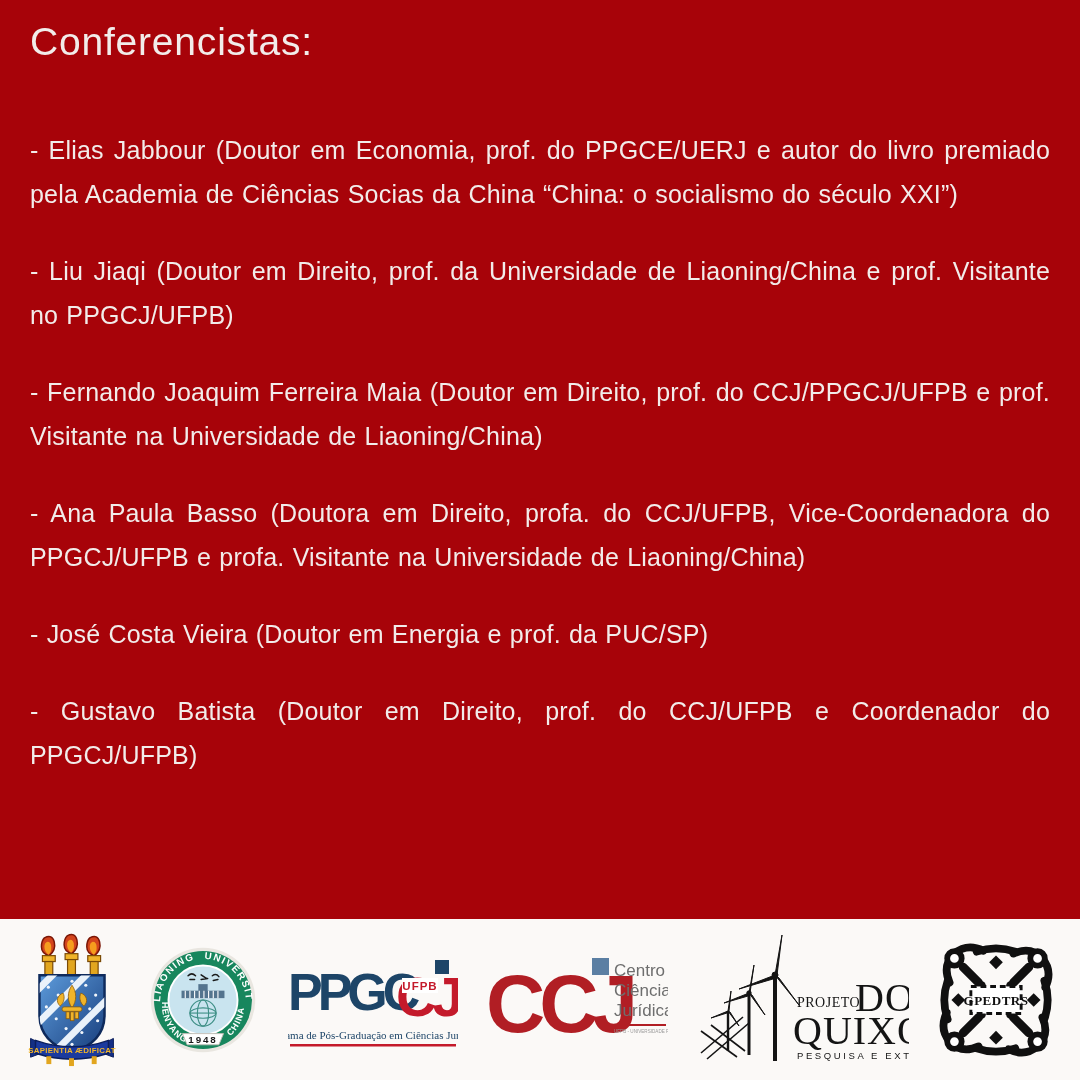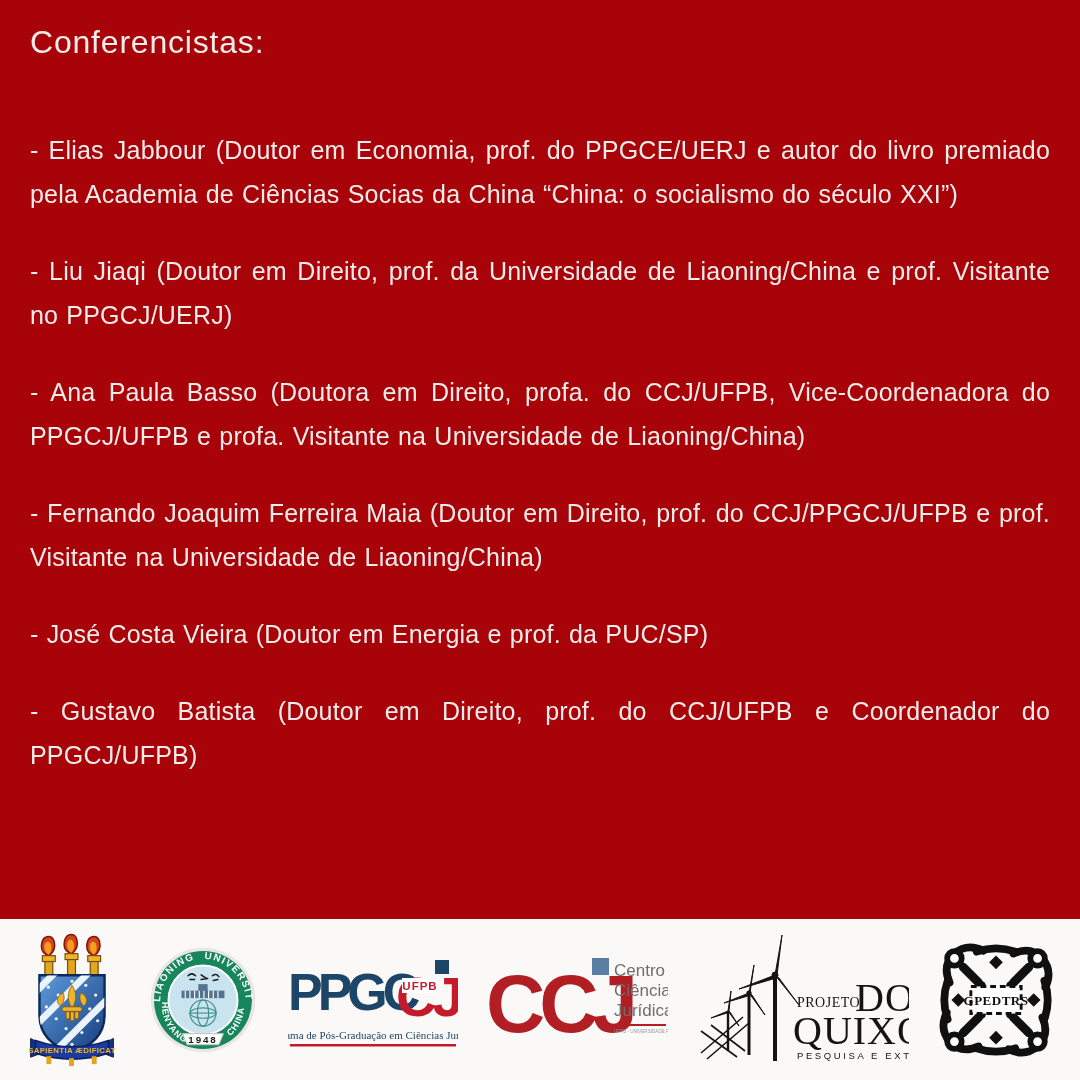--- a/index.html
+++ b/index.html
@@ -3,21 +3,21 @@
 <meta charset="utf-8">
 <style>
   html,body{margin:0;padding:0;background:#333;}
   .canvas{
     position:relative;width:1080px;height:1080px;overflow:hidden;
     background:#A70309;
     font-family:"Liberation Sans", sans-serif;
   }
   .content{position:absolute;top:0;left:0;right:0;padding:20px 30px 0 30px;}
   .title{
-    font-size:32px;line-height:44px;font-weight:400;color:#F2ECEA;
+    font-size:39px;line-height:44px;font-weight:400;color:#F2ECEA;
     letter-spacing:0.8px;margin:0 0 64px 0;
   }
   .speaker{
     font-size:25px;line-height:44px;color:#F2ECEA;text-align:justify;
     letter-spacing:0.2px;word-spacing:1px;margin:0 0 33px 0;
   }
   .footer{
     position:absolute;left:0;right:0;bottom:0;height:161px;background:#FBF9F7;
     display:flex;align-items:center;justify-content:space-between;padding:0 26px;
   }
@@ -26,23 +26,23 @@
   svg text.serif{font-family:"Liberation Serif", serif;}
 </style>
 </head>
 <body>
 
 <div class="canvas">
 
   <div class="content">
     <h1 class="title">Conferencistas:</h1>
     <p class="speaker">- Elias Jabbour (Doutor em Economia, prof. do PPGCE/UERJ e autor do livro premiado pela Academia de Ciências Socias da China “China: o socialismo do século XXI”)</p>
-    <p class="speaker">- Liu Jiaqi (Doutor em Direito, prof. da Universidade de Liaoning/China e prof. Visitante no PPGCJ/UERJ)</p>
+    <p class="speaker">- Liu Jiaqi (Doutor em Direito, prof. da Universidade de Liaoning/China e prof. Visitante no PPGCJ/UFPB)</p>
+    <p class="speaker">- Fernando Joaquim Ferreira Maia (Doutor em Direito, prof. do CCJ/PPGCJ/UFPB e prof. Visitante na Universidade de Liaoning/China)</p>
     <p class="speaker">- Ana Paula Basso (Doutora em Direito, profa. do CCJ/UFPB, Vice-Coordenadora do PPGCJ/UFPB e profa. Visitante na Universidade de Liaoning/China)</p>
-    <p class="speaker">- Fernando Joaquim Ferreira Maia (Doutor em Direito, prof. do CCJ/PPGCJ/UFPB e prof. Visitante na Universidade de Liaoning/China)</p>
     <p class="speaker">- José Costa Vieira (Doutor em Energia e prof. da PUC/SP)</p>
     <p class="speaker">- Gustavo Batista (Doutor em Direito, prof. do CCJ/UFPB e Coordenador do PPGCJ/UFPB)</p>
   </div>
 
   <div class="footer">
 
     <svg class="logo" width="92" height="140" viewBox="0 0 92 142">
       <defs>
         <linearGradient id="shieldGrad" x1="0" y1="0" x2="1" y2="1">
           <stop offset="0" stop-color="#5D9BDB"></stop>

